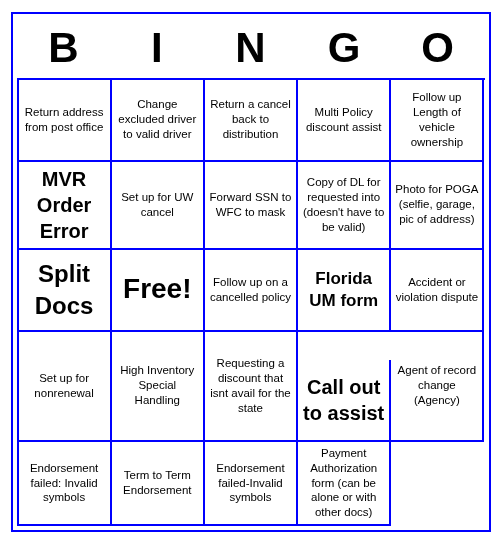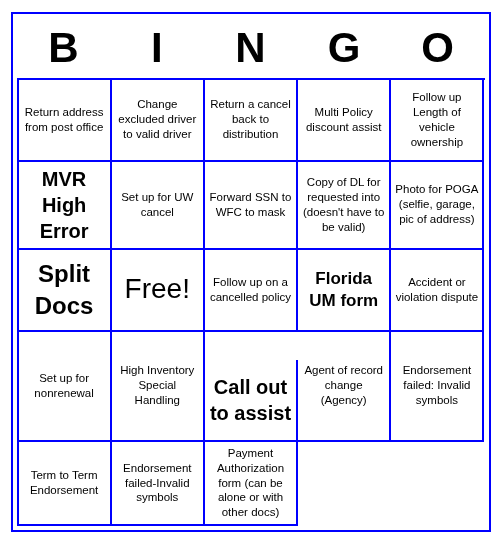--- a/index.html
+++ b/index.html
@@ -48,21 +48,21 @@
       font-size: 11.5px;
       line-height: 1.3;
       color: #000;
     }
     .cell.large-text {
       font-size: 24px;
       font-weight: bold;
     }
     .cell.free {
       font-size: 28px;
-      font-weight: normal;
+      font-weight: bold;
     }
     .cell.mvr {
       font-size: 20px;
       font-weight: bold;
     }
     .cell.florida {
       font-size: 17px;
       font-weight: bold;
     }
     .cell.callout {
@@ -83,34 +83,35 @@
     <span>O</span>
   </div>
   <div class="bingo-grid">
 
     <div class="cell">Return address from post office</div>
     <div class="cell">Change excluded driver to valid driver</div>
     <div class="cell">Return a cancel back to distribution</div>
     <div class="cell">Multi Policy discount assist</div>
     <div class="cell">Follow up Length of vehicle ownership</div>
 
-    <div class="cell mvr">MVR High Error</div>
+    <div class="cell mvr">MVR Order Error</div>
     <div class="cell">Set up for UW cancel</div>
     <div class="cell">Forward SSN to WFC to mask</div>
     <div class="cell">Copy of DL for requested into (doesn't have to be valid)</div>
 
     <div class="cell">Photo for POGA (selfie, garage, pic of address)</div>
     <div class="cell large-text">Split Docs</div>
     <div class="cell free">Free!</div>
     <div class="cell">Follow up on a cancelled policy</div>
     <div class="cell florida">Florida UM form</div>
 
     <div class="cell">Accident or violation dispute</div>
     <div class="cell">Set up for nonrenewal</div>
     <div class="cell">High Inventory Special Handling</div>
+    <div class="cell">Requesting a discount that isnt avail for the state</div>
     <div class="cell callout">Call out to assist</div>
 
     <div class="cell">Agent of record change (Agency)</div>
     <div class="cell">Endorsement failed: Invalid symbols</div>
     <div class="cell">Term to Term Endorsement</div>
     <div class="cell">Endorsement failed-Invalid symbols</div>
     <div class="cell">Payment Authorization form (can be alone or with other docs)</div>
   </div>
 </div>
 

